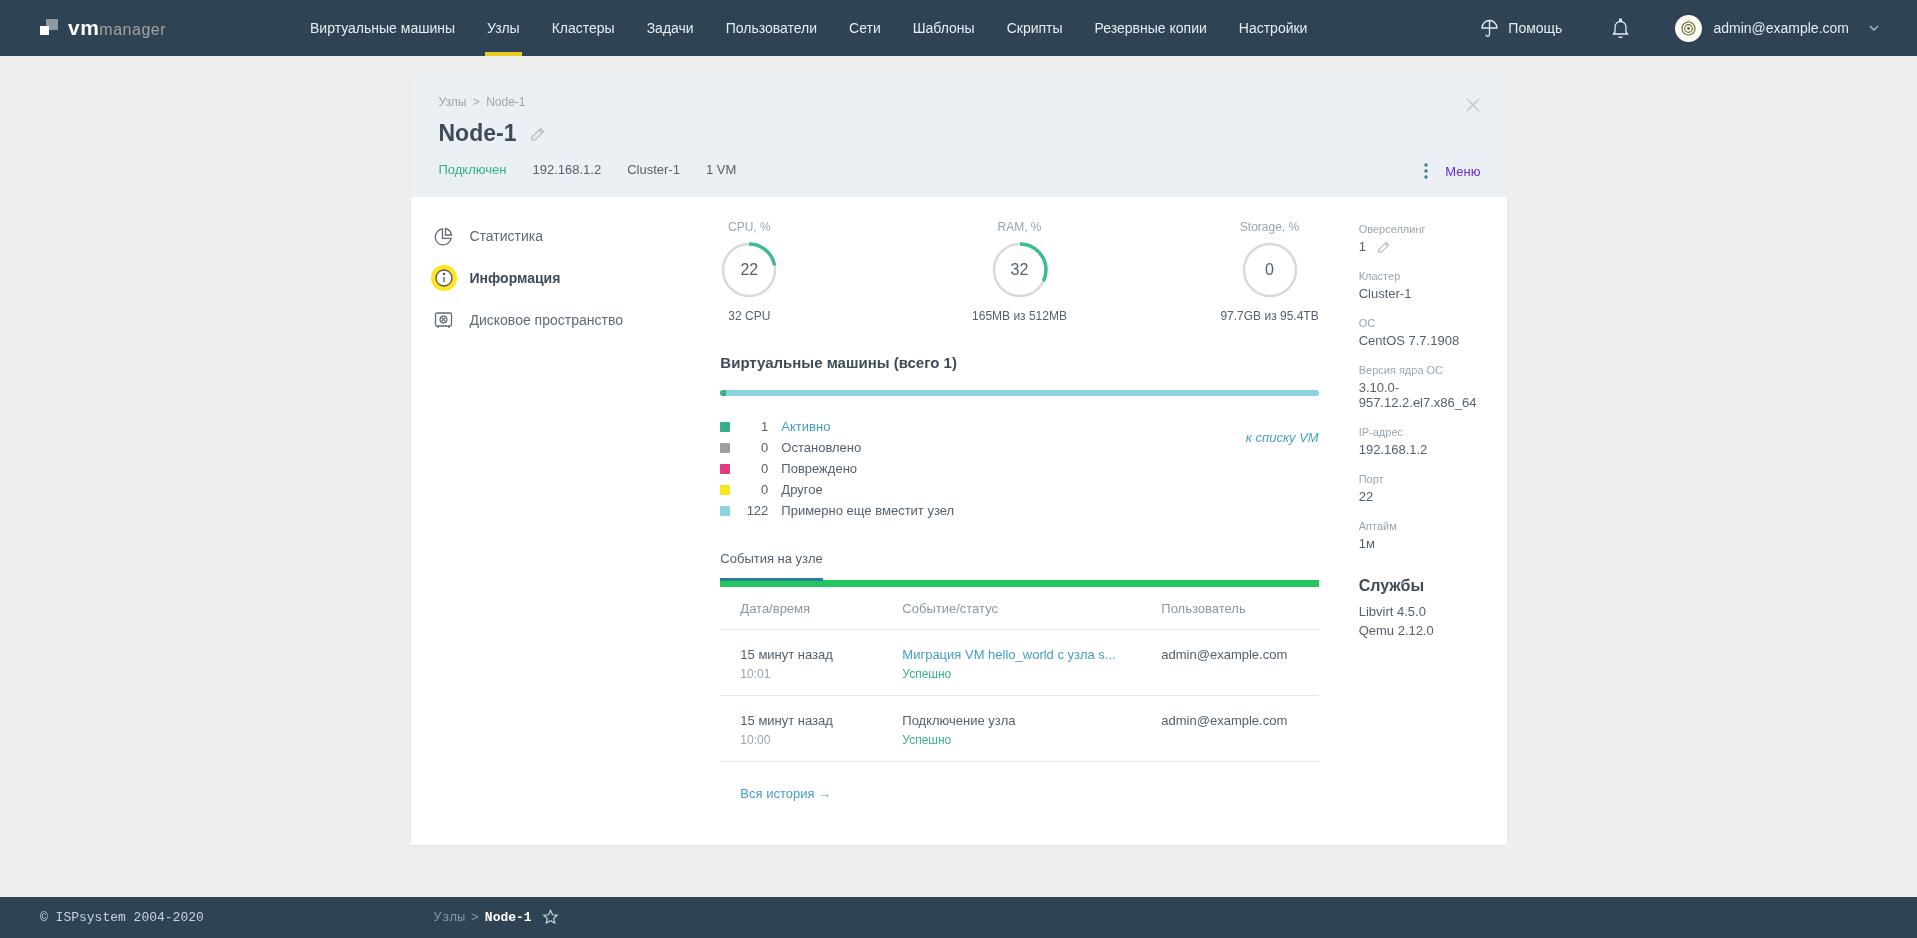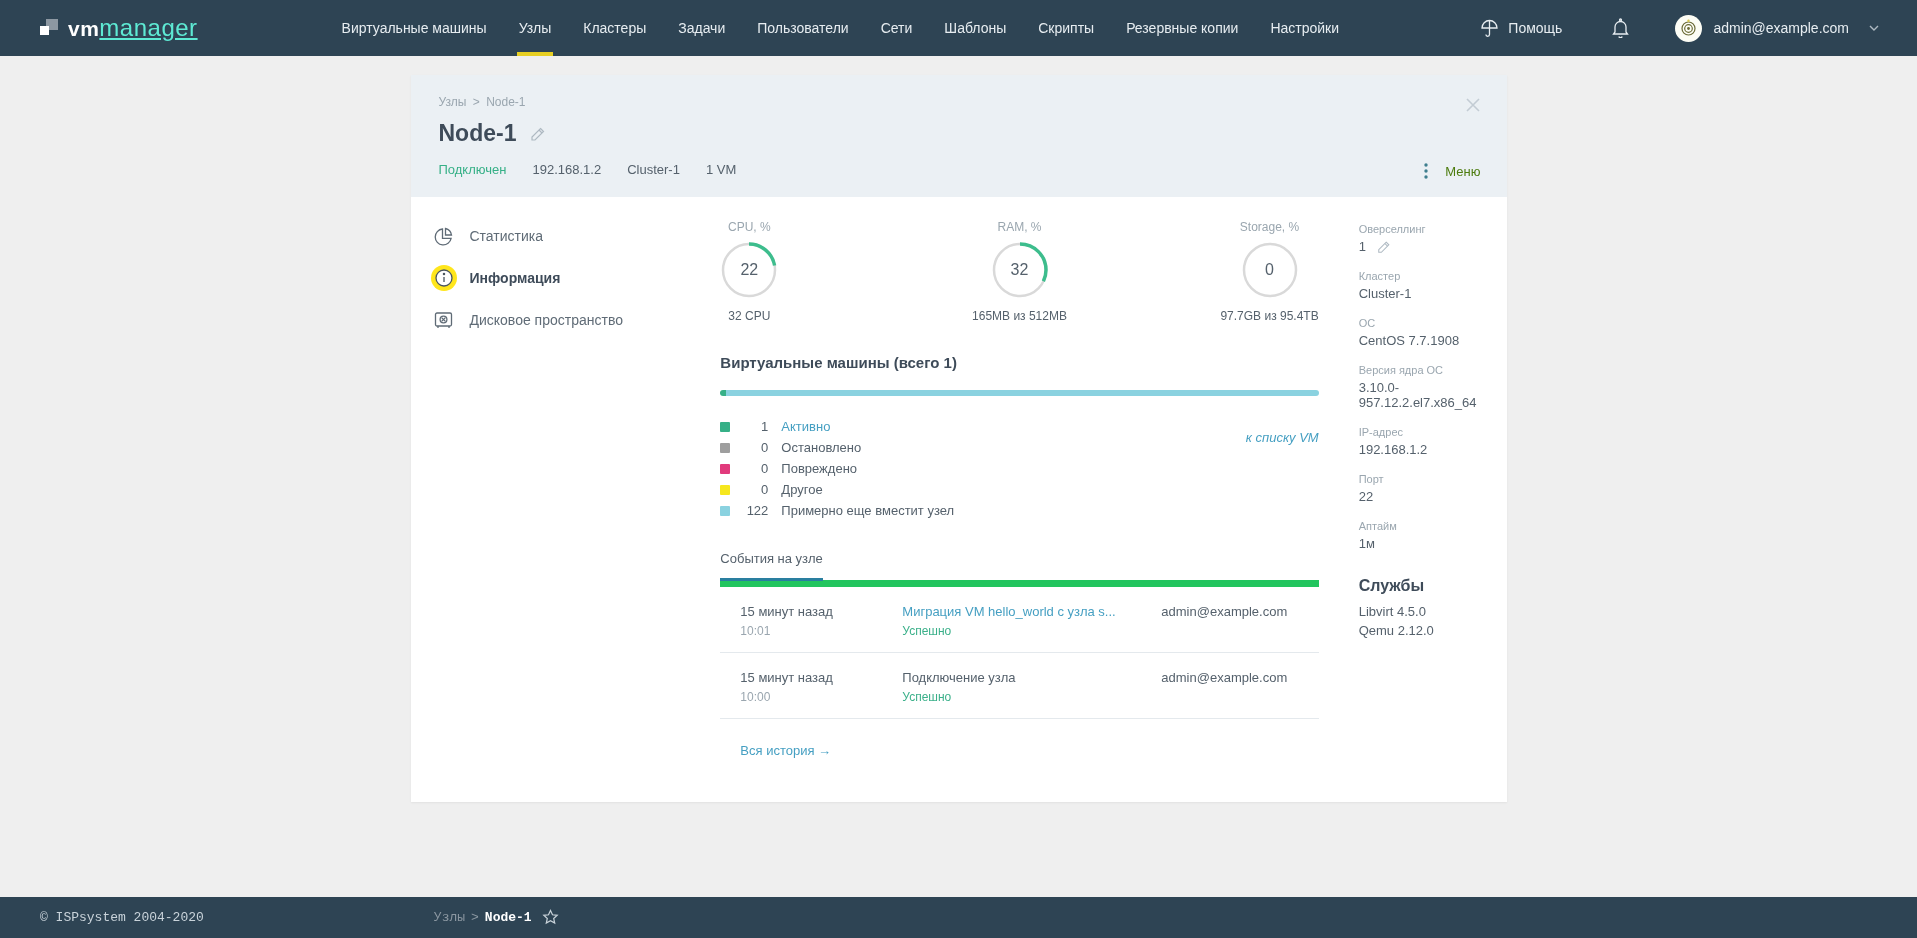--- a/index.html
+++ b/index.html
@@ -4,21 +4,21 @@
 <style>
   * { margin:0; padding:0; box-sizing:border-box; }
   html,body { width:1917px; height:938px; overflow:hidden; background:#efefef;
     font-family:"Liberation Sans", sans-serif; font-size:13px; color:#55616c; }
 
   
   .topnav { height:56px; background:#2e4454; display:flex; align-items:center; padding:0 38px 0 40px; }
   .brand { display:flex; align-items:center; gap:8px; }
   .brand .mark { width:20px; height:18px; }
   .brand .b { color:#ffffff; font-size:21px; font-weight:bold; letter-spacing:.5px; }
-  .brand .l { color:#5eead4; font-size:24px; letter-spacing:.5px;text-decoration:underline; }
+  .brand .l { color:#a3a3a3; font-size:16px; letter-spacing:.5px; }
   .navmenu { display:flex; margin-left:128px; height:56px; }
   .navmenu .item { color:#e7edf1; font-size:14px; padding:0 16px; height:56px; display:flex;
     align-items:center; position:relative; cursor:pointer; white-space:nowrap; }
   .navmenu .item.active::after { content:""; position:absolute; left:14px; right:14px; bottom:0;
     height:4px; background:#e7cf23; }
   .nav-right { margin-left:auto; display:flex; align-items:center; }
   .help { display:flex; align-items:center; gap:9px; color:#e7edf1; font-size:14px; cursor:pointer; }
   .bell { margin-left:50px; cursor:pointer; display:flex; }
   .userbox { margin-left:46px; display:flex; align-items:center; gap:11px; cursor:pointer; }
   .avatar { width:27px; height:27px; border-radius:50%; background:#fdfdf5; display:flex;
@@ -32,21 +32,21 @@
   .crumb { font-size:12px; color:#9aa6af; }
   .crumb span { margin:0 3px; }
   .title-row { display:flex; align-items:center; gap:14px; margin-top:11px; }
   .page-title { font-size:23px; font-weight:bold; color:#3e4b59; }
   .edit-ic { cursor:pointer; display:flex; }
   .status-row { display:flex; align-items:center; margin-top:15px; font-size:13px; }
   .st-ok { color:#36b087; }
   .st-val { color:#55616c; margin-left:26px; }
   .close-x { position:absolute; top:22px; right:26px; cursor:pointer; }
   .menu-btn { position:absolute; right:26px; bottom:18px; display:flex; align-items:center;
-    gap:17px; color:#4d7c0f; cursor:pointer; font-size:13px;justify-content:space-between; }
+    gap:17px; color:#6d28d9; cursor:pointer; font-size:13px;justify-content:space-between; }
 
   
   .card-body { display:flex; padding:23px 30px 44px 20px; background:#fff; }
 
   .side { width:310px; padding-top:3px; }
   .side-item { display:flex; align-items:center; gap:13px; margin-bottom:16px; height:26px;
     cursor:pointer; color:#5f6b76; font-size:14px; }
   .side-item .ic { width:26px; height:26px; display:flex; align-items:center; justify-content:center;
     border-radius:50%; }
   .side-item.active { color:#3e4b59; font-weight:bold; }
@@ -314,20 +314,25 @@
           </div>
         </div>
         <span class="vm-link">к списку VM</span>
       </div>
 
       <div class="ev-sec">
         <div class="tabbar">
           <span class="tab">События на узле</span>
         </div>
         <div class="ev-table">
+          <div class="ev-hrow">
+            <span>Дата/время</span>
+            <span>Событие/статус</span>
+            <span>Пользователь</span>
+          </div>
           <div class="ev-row">
             <div>
               <div class="ev-main">15 минут назад</div>
               <div class="ev-sub">10:01</div>
             </div>
             <div>
               <div class="ev-main link">Миграция VM hello_world с узла s...</div>
               <div class="ev-sub ok">Успешно</div>
             </div>
             <div>

